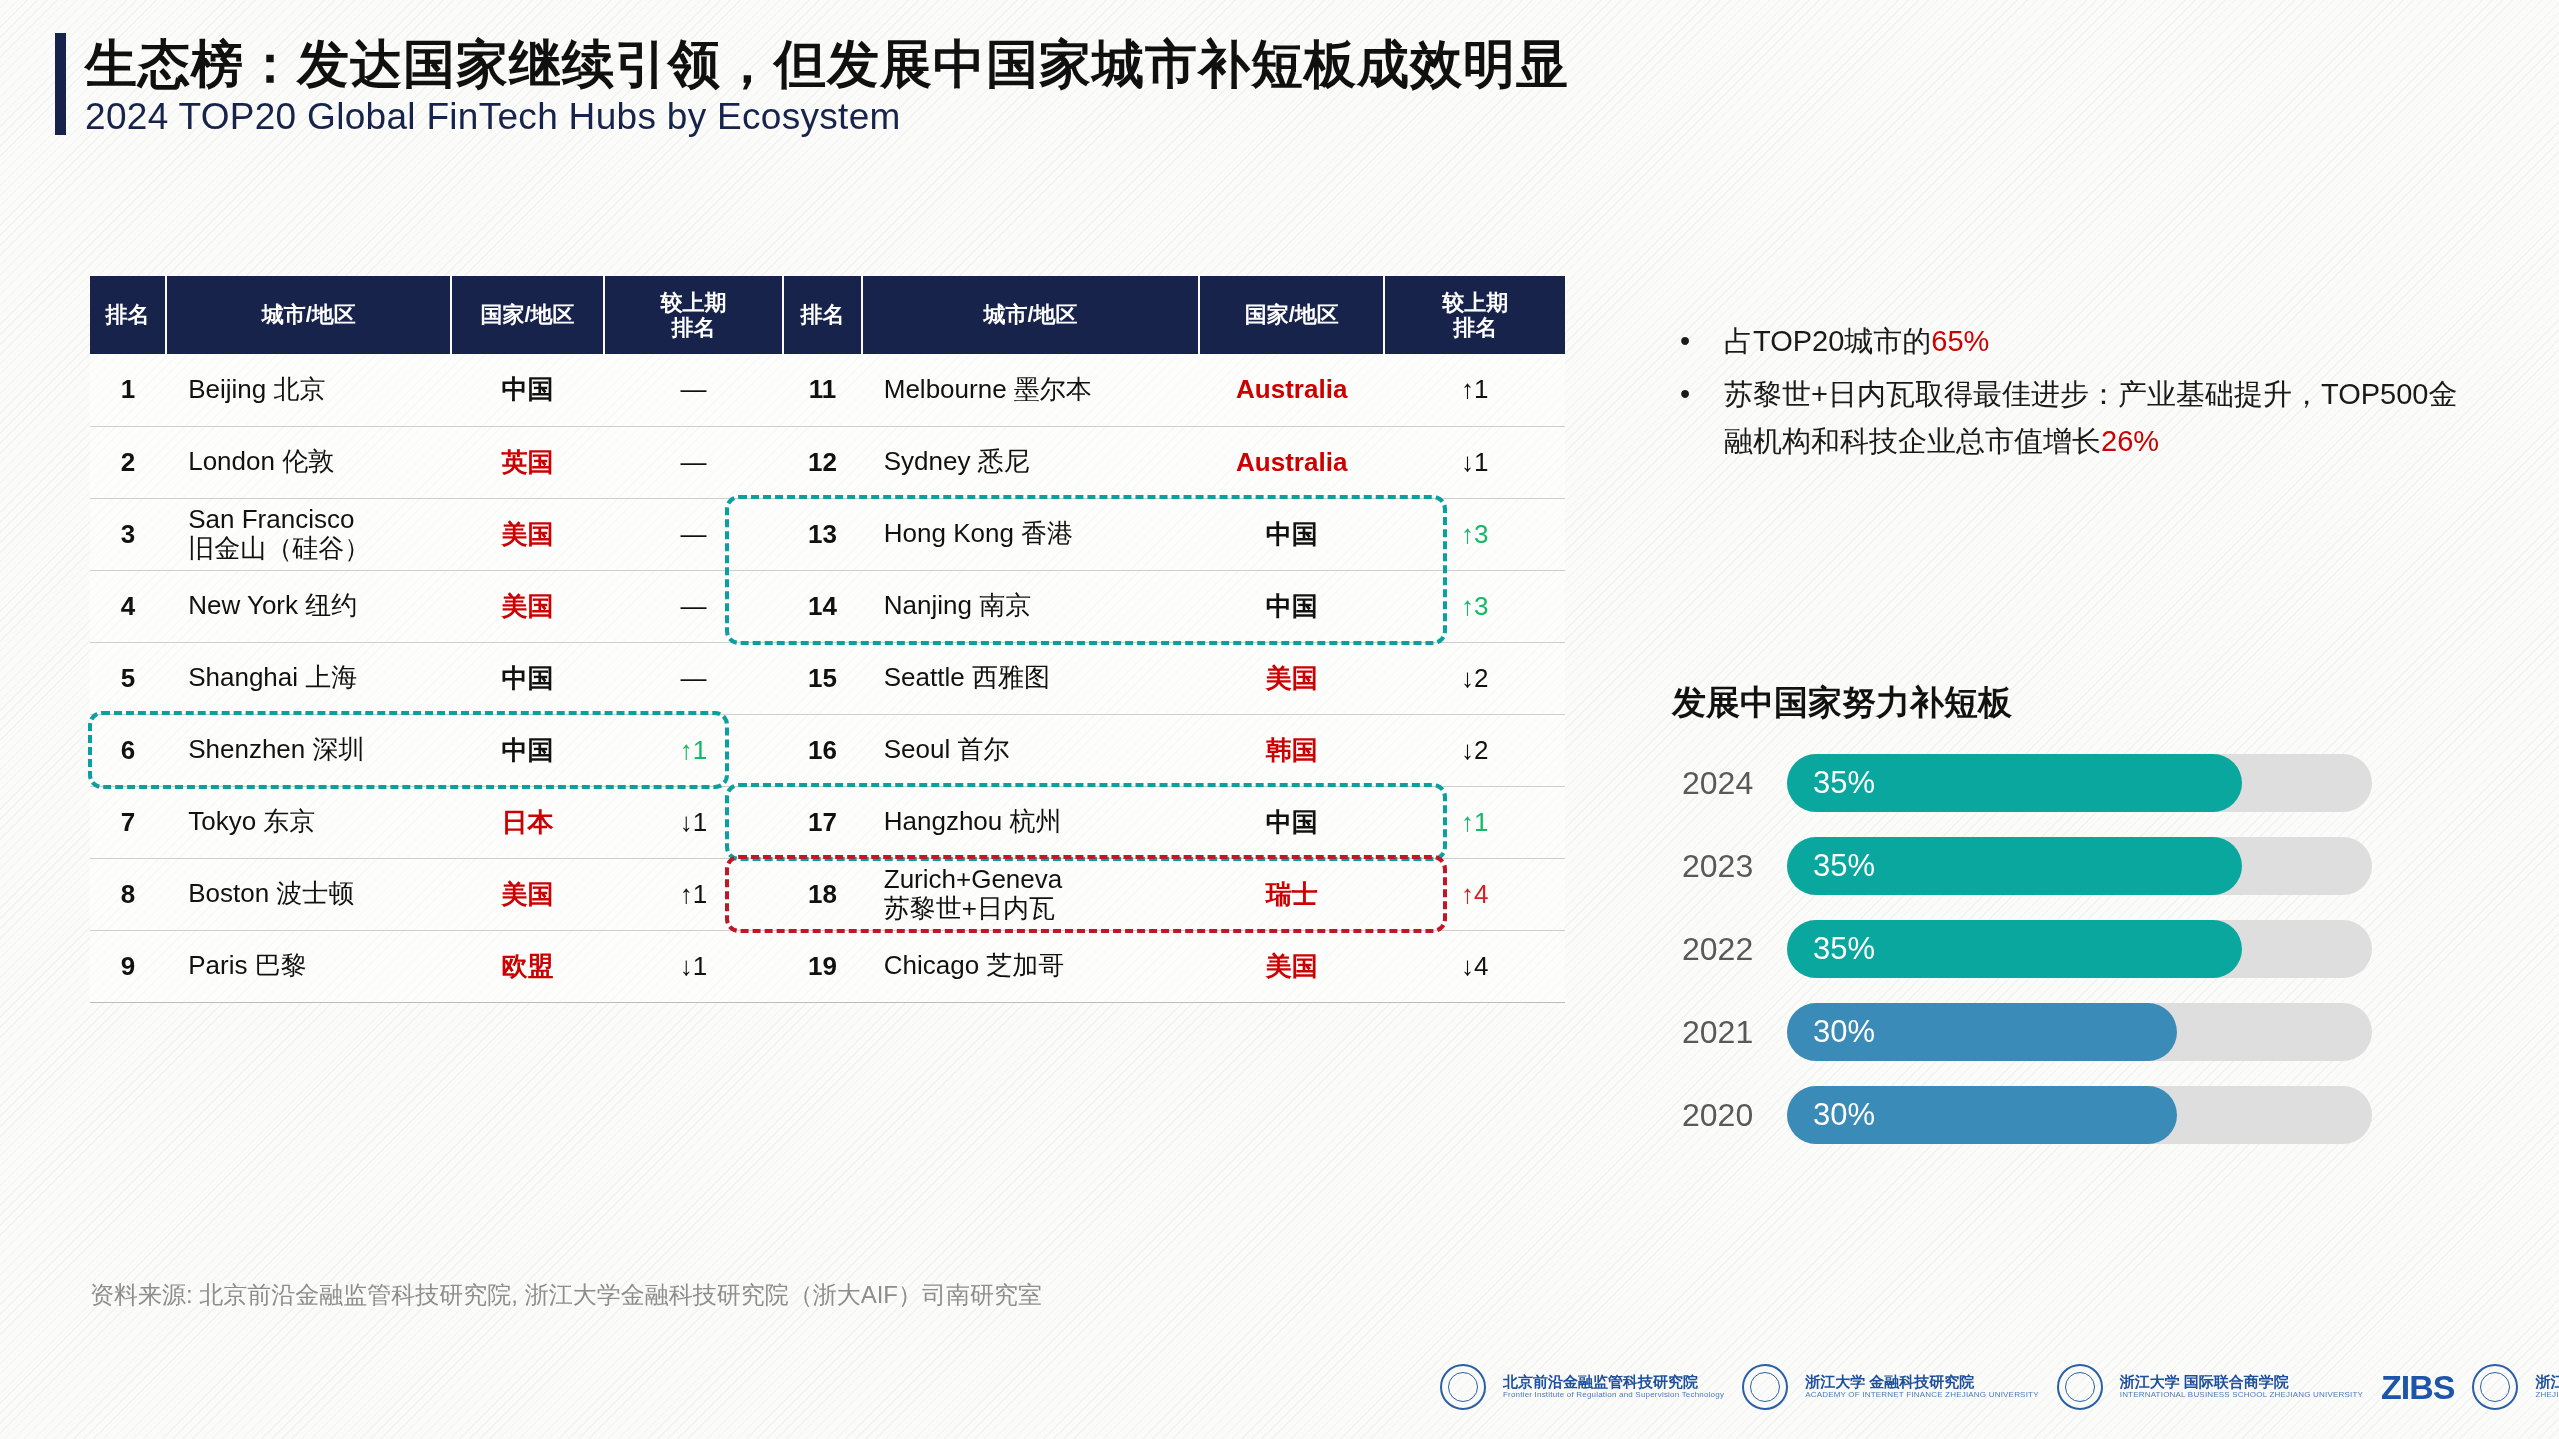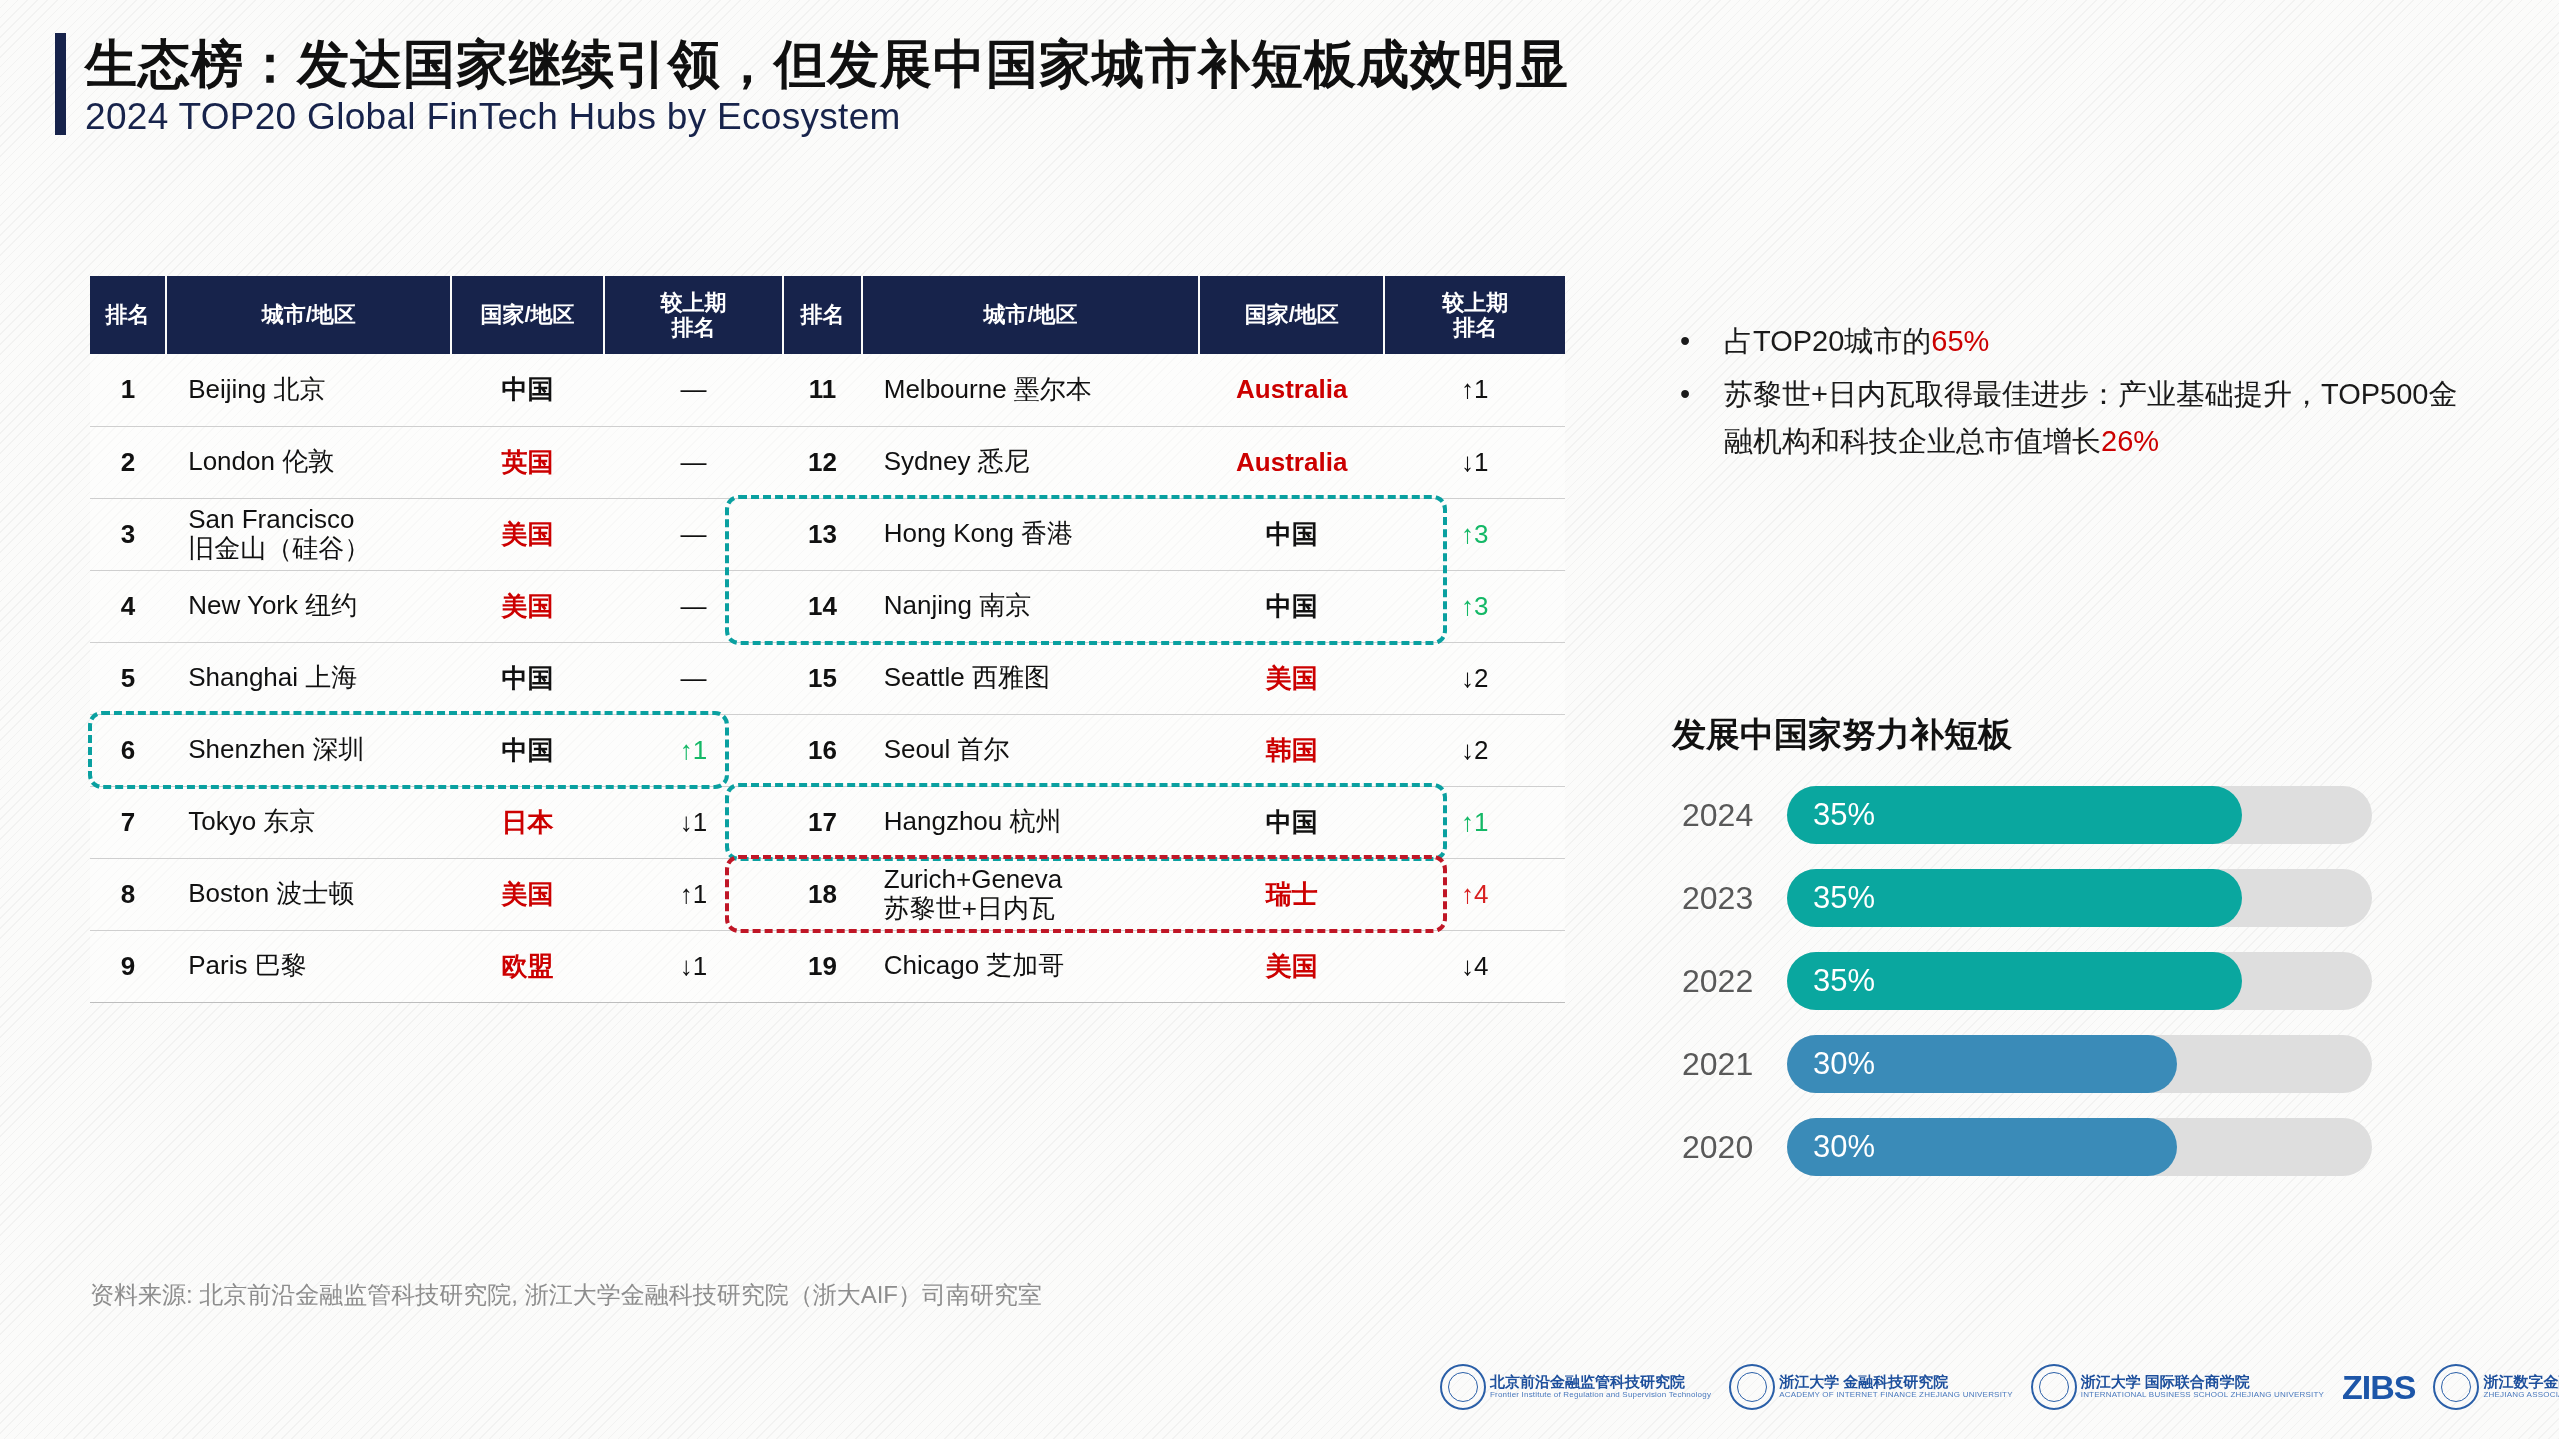--- a/index.html
+++ b/index.html
@@ -99,21 +99,21 @@
   ul.bullets li {
     font-size: 29px; color: #1a1a1a; line-height: 1.62;
     position: relative; padding-left: 52px; margin-bottom: 6px;
   }
   ul.bullets li .dot {
     position: absolute; left: 8px; top: 0px; font-size: 29px; color: #1a1a1a;
   }
   .hi { color: #cc0000; }
 
   
-  #bars-section { position: absolute; left: 1672px; top: 712px; width: 800px; }
+  #bars-section { position: absolute; left: 1672px; top: 680px; width: 800px; }
   #bars-title { font-size: 34px; font-weight: bold; color: #111; margin-bottom: 26px; }
   .bar-row { display: flex; align-items: center; height: 62px; margin-bottom: 21px; }
   .bar-year {
     width: 115px; font-size: 32px; color: #595959; text-align: left;
     padding-left: 10px; flex: none;
   }
   .bar-track {
     position: relative; flex: none; width: 585px; height: 58px;
     background: #dedede; border-radius: 29px;
   }
@@ -129,21 +129,21 @@
   #footnote {
     position: absolute; left: 90px; top: 1279px;
     font-size: 24px; color: #8d8d8d; white-space: nowrap;
   }
 
   
   #footer-logos {
     position: absolute; left: 1440px; top: 1352px; width: 1100px; height: 70px;
     display: flex; align-items: center; gap: 18px;
   }
-  .logo { display: flex; align-items: center; gap: 4px; }
+  .logo { display: flex; align-items: center; gap: 17px; }
   .logo-seal {
     width: 46px; height: 46px; border-radius: 50%;
     border: 2.5px solid #2a5fa8; flex: none; position: relative;
   }
   .logo-seal::after {
     content: ""; position: absolute; left: 6px; top: 6px;
     width: 28px; height: 28px; border-radius: 50%; border: 1.5px solid #2a5fa8;
   }
   .logo-txt { line-height: 1.12; }
   .logo-cn { font-size: 15px; color: #1d4f9c; font-weight: bold; white-space: nowrap; }

